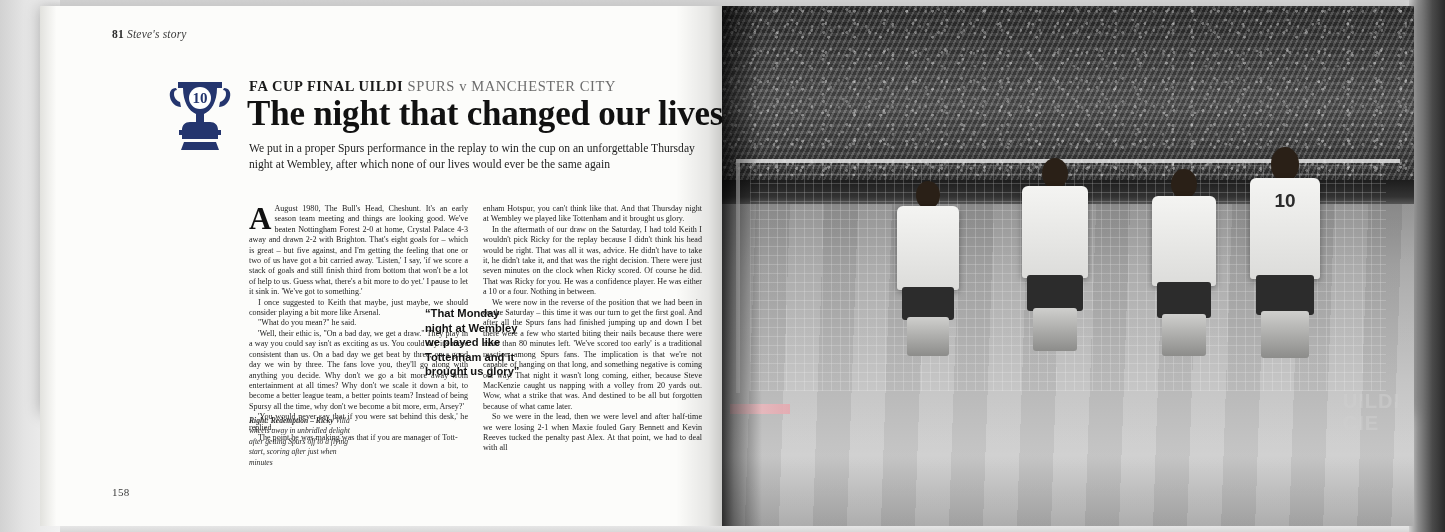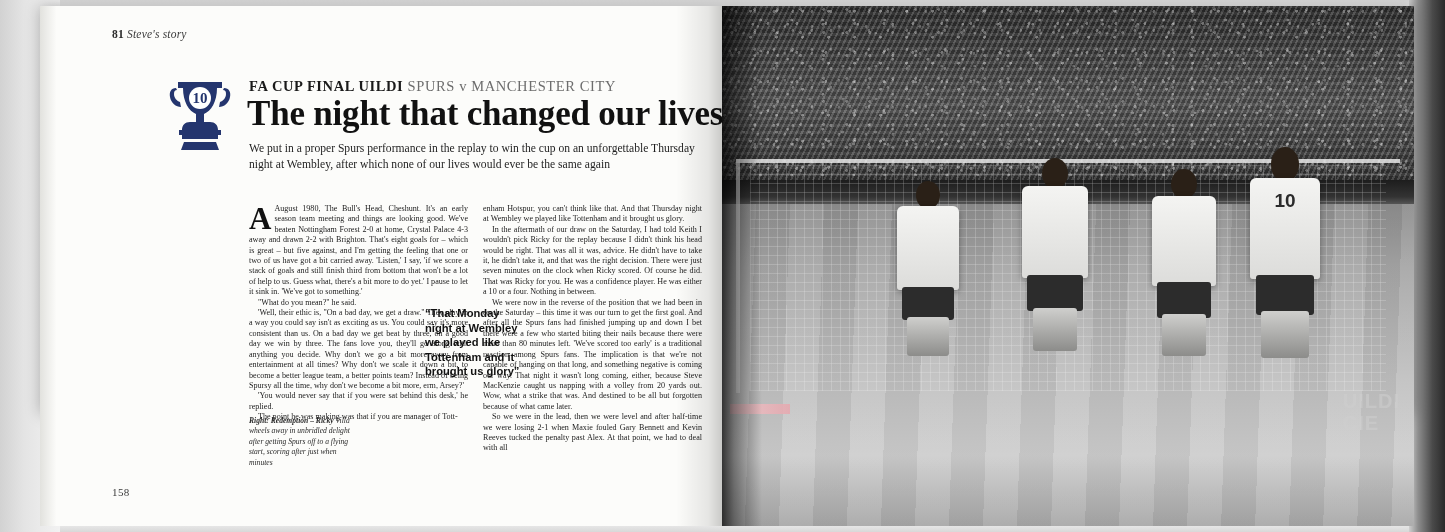--- a/index.html
+++ b/index.html
@@ -280,20 +280,21 @@
         <span class="bold">FA CUP FINAL UILDI</span>
         <span class="light">SPURS v MANCHESTER CITY</span>
       </div>
 
       <div class="headline">The night that changed our lives</div>
 
       <div class="standfirst">We put in a proper Spurs performance in the replay to win the cup on an unforgettable Thursday night at Wembley, after which none of our lives would ever be the same again</div>
 
       <div class="col left-col">
         <p class="noindent"><span class="dropcap">A</span><span>August 1980, The Bull's Head, Cheshunt. It's an early season team meeting and things are looking good. We've beaten Nottingham Forest 2-0 at home, Crystal Palace 4-3 away and drawn 2-2 with Brighton. That's eight goals for – which is great – but five against, and I'm getting the feeling that one or two of us have got a bit carried away. 'Listen,' I say, 'if we score a stack of goals and still finish third from bottom that won't be a lot of help to us. Guess what, there's a bit more to do yet.' I pause to let it sink in. 'We've got to something.'</span></p>
+        <p>I once suggested to Keith that maybe, just maybe, we should consider playing a bit more like Arsenal.</p>
         <p>"What do you mean?" he said.</p>
         <p>'Well, their ethic is, "On a bad day, we get a draw." They play in a way you could say isn't as exciting as us. You could say it's more consistent than us. On a bad day we get beat by three, on a good day we win by three. The fans love you, they'll go along with anything you decide. Why don't we go a bit more away from entertainment at all times? Why don't we scale it down a bit, to become a better league team, a better points team? Instead of being Spursy all the time, why don't we become a bit more, erm, Arsey?'</p>
         <p>'You would never say that if you were sat behind this desk,' he replied.</p>
         <p>The point he was making was that if you are manager of Tott-</p>
       </div>
 
       <div class="col right-col">
         <p class="noindent">enham Hotspur, you can't think like that. And that Thursday night at Wembley we played like Tottenham and it brought us glory.</p>
         <p>In the aftermath of our draw on the Saturday, I had told Keith I wouldn't pick Ricky for the replay because I didn't think his head would be right. That was all it was, advice. He didn't have to take it, he didn't take it, and that was the right decision. There were just seven minutes on the clock when Ricky scored. Of course he did. That was Ricky for you. He was a confidence player. He was either a 10 or a four. Nothing in between.</p>
         <p>We were now in the reverse of the position that we had been in on the Saturday – this time it was our turn to get the first goal. And after all the Spurs fans had finished jumping up and down I bet there were a few who started biting their nails because there were more than 80 minutes left. 'We've scored too early' is a traditional reaction among Spurs fans. The implication is that we're not capable of hanging on that long, and something negative is coming our way. That night it wasn't long coming, either, because Steve MacKenzie caught us napping with a volley from 20 yards out. Wow, what a strike that was. And destined to be all but forgotten because of what came later.</p>

